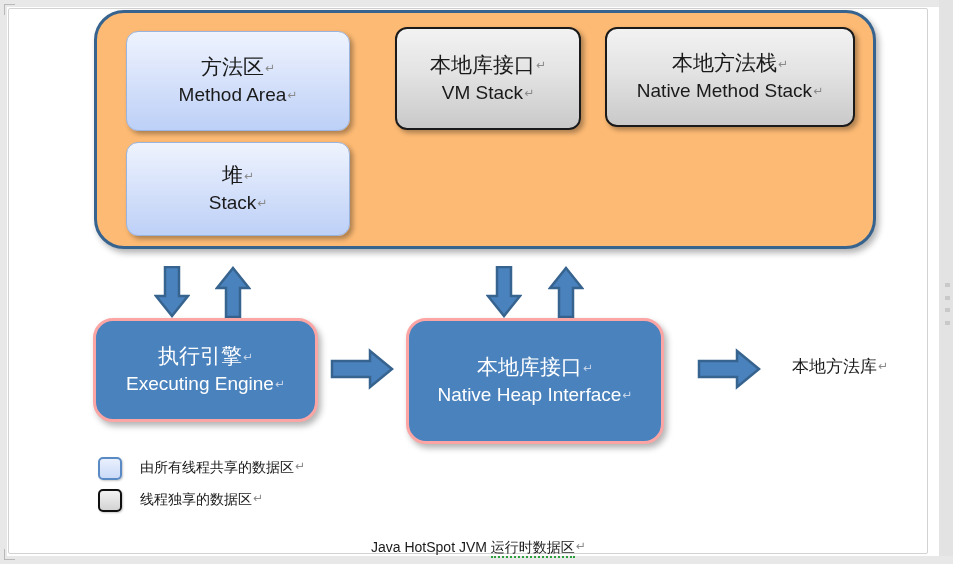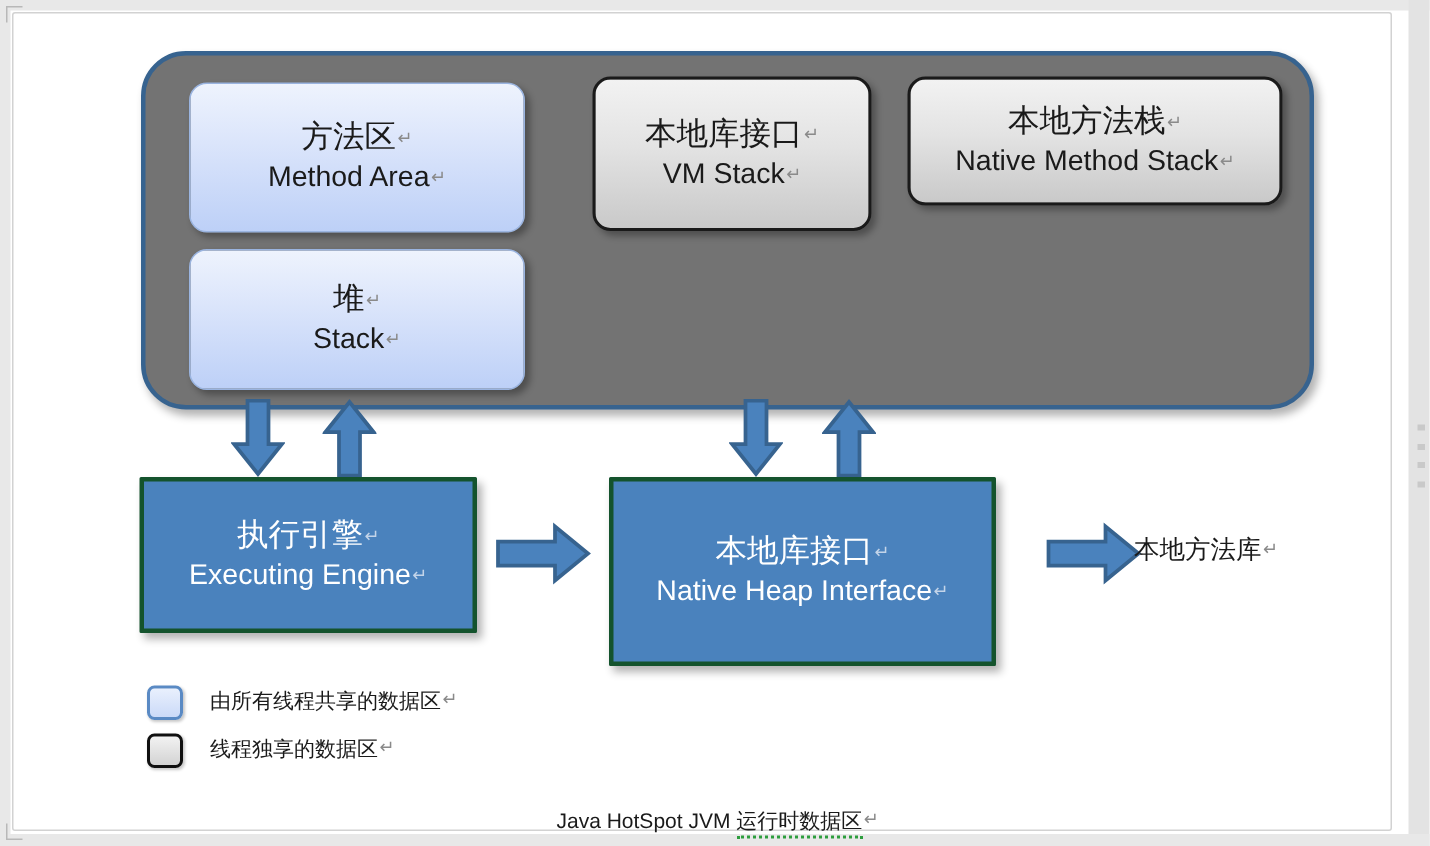--- a/index.html
+++ b/index.html
@@ -67,23 +67,23 @@
   
   #canvas {
     position: absolute;
     left: 0; top: 0;
     width: 953px; height: 564px;
   }
 
   
   #runtime-container {
     position: absolute;
-    left: 94px; top: 34px;
+    left: 94px; top: 10px;
     width: 782px; height: 239px;
-    background: #737373;
+    background: #fdba74;
     border: 3px solid #37638f;
     border-radius: 30px;
     box-sizing: border-box;
     box-shadow: 3px 4px 6px rgba(0,0,0,0.30);
   }
 
   
   .mem-box {
     position: absolute;
     box-sizing: border-box;
@@ -121,31 +121,31 @@
   .pilcrow {
     font-size: 12px;
     color: #8a8a8a;
     vertical-align: 14%;
     margin-left: 1px;
   }
 
   
   #box-method-area  { left: 29px;  top: 18px;  width: 224px; height: 100px; }
   #box-vm-stack     { left: 298px; top: 14px;  width: 186px; height: 103px; }
-  #box-native-stack { left: 508px; top: 14px;  width: 250px; height: 86px; }
+  #box-native-stack { left: 508px; top: 14px;  width: 250px; height: 100px; }
   #box-heap         { left: 29px;  top: 129px; width: 224px; height: 94px; }
   #box-pc-register  { left: 298px; top: 125px; width: 460px; height: 97px; }
 
   
   .comp-box {
     position: absolute;
     box-sizing: border-box;
     background: #4a82bd;
-    border: 3px solid #14532d;
-    border-radius: 1px;
+    border: 3px solid #fca5a5;
+    border-radius: 20px;
     display: flex;
     flex-direction: column;
     align-items: center;
     justify-content: center;
     text-align: center;
     box-shadow: 3px 4px 6px rgba(0,0,0,0.30);
   }
   .comp-box .cn-line,
   .comp-box .en-line { color: #ffffff; }
   .comp-box .pilcrow { color: #c3d4e9; }
@@ -160,21 +160,21 @@
   #arrow-down-left   { left: 154px; top: 266px; width: 36px; height: 52px; }
   #arrow-up-left     { left: 215px; top: 266px; width: 36px; height: 52px; }
   #arrow-down-right  { left: 486px; top: 266px; width: 36px; height: 52px; }
   #arrow-up-right    { left: 548px; top: 266px; width: 36px; height: 52px; }
   #arrow-right-mid   { left: 330px; top: 348px; width: 64px; height: 42px; }
   #arrow-right-end   { left: 697px; top: 348px; width: 64px; height: 42px; }
 
   
   #native-lib-label {
     position: absolute;
-    left: 756px; top: 355px;
+    left: 792px; top: 355px;
     font-family: "DejaVu Sans", "Liberation Sans", sans-serif;
     font-size: 17px;
     color: #1a1a1a;
     white-space: nowrap;
   }
 
   
   #legend {
     position: absolute;
     left: 98px; top: 452px;

